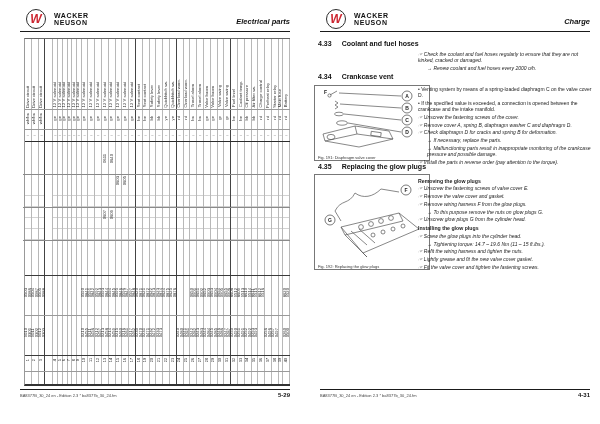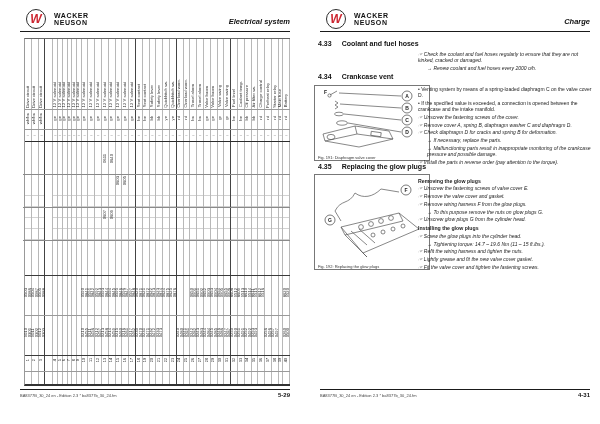--- a/index.html
+++ b/index.html
@@ -78,21 +78,21 @@
 
   <section class="page" id="pageL">
     <header class="phead">
       <div class="logo">
         <span class="logo-w">W</span>
       </div>
       <div class="brand">
         <div>WACKER</div>
         <div>NEUSON</div>
       </div>
-      <div class="ptitle">Electrical system</div>
+      <div class="ptitle">Electrical parts</div>
     </header>
 
     <div id="wtable">
       <div class="hline" style="top:70px"></div>
       <div class="hline" style="top:90px"></div>
       <div class="hline dark2" style="top:102px"></div>
       <div class="hline mid" style="top:135px"></div>
       <div class="hline mid" style="top:168px"></div>
       <div class="hline mid" style="top:201px"></div>
       <div class="hline dark" style="top:236px"></div>

